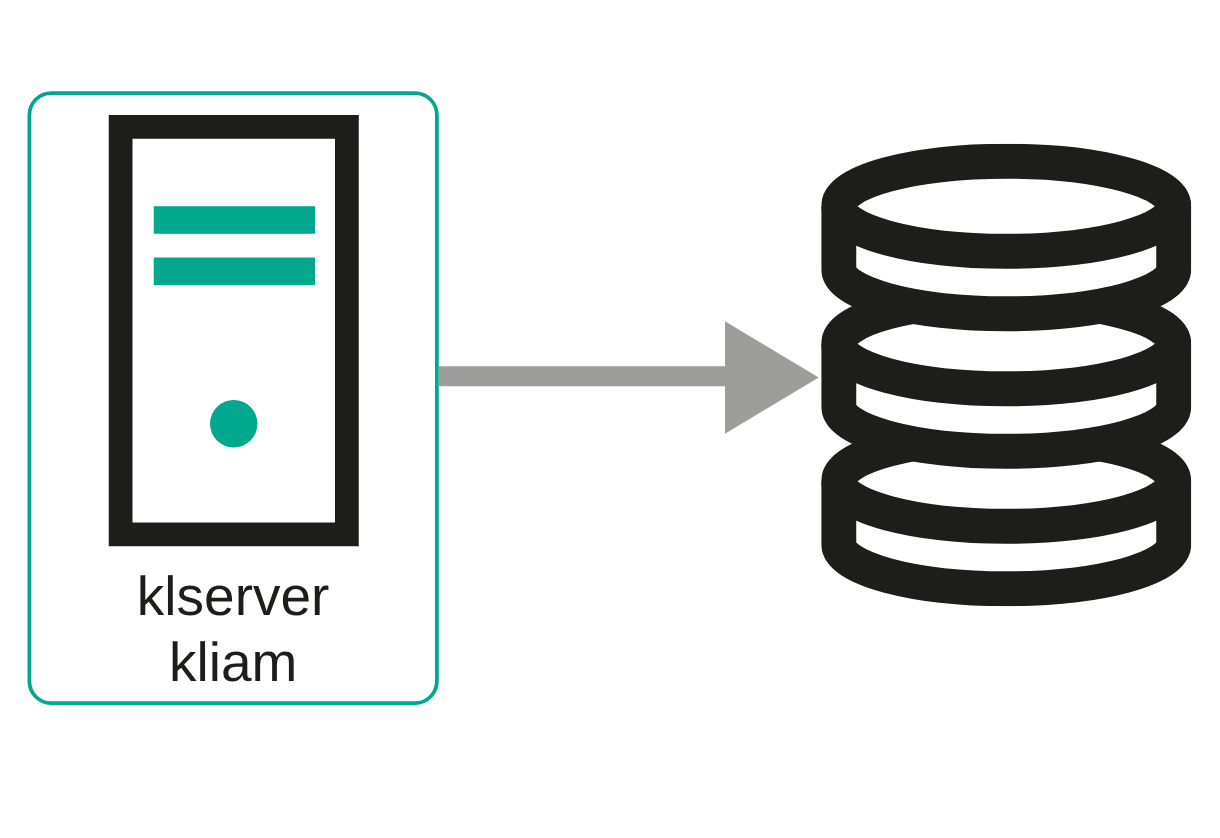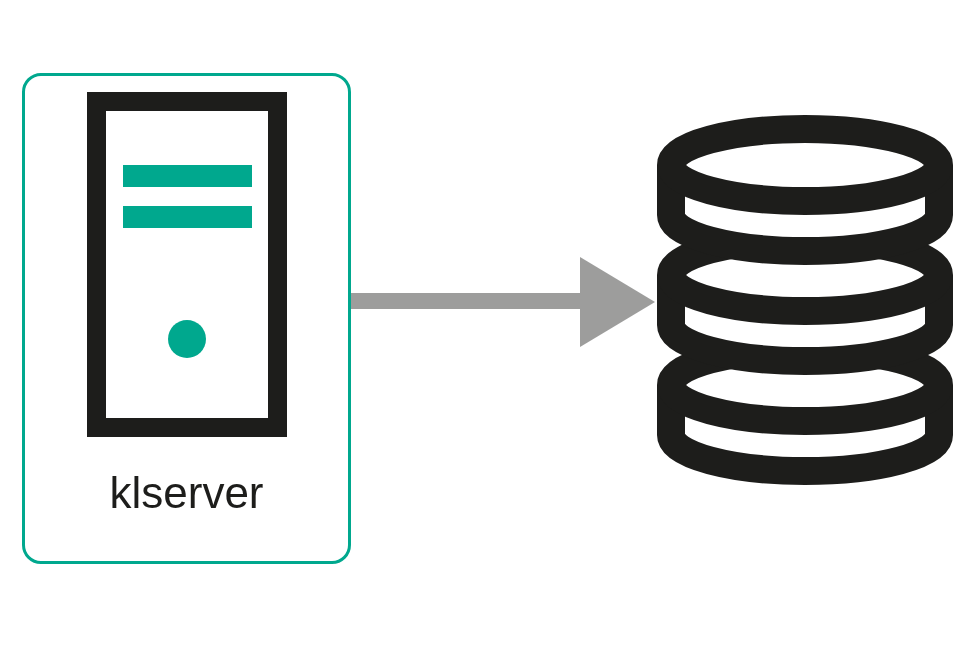--- a/index.html
+++ b/index.html
@@ -40,21 +40,21 @@
     border: 19px solid var(--black, #1d1d1b);
     background: var(--white, #ffffff);
   }
   
   .abs { position: absolute; }
 
   
   .server-label {
     position: absolute;
     left: 22px;
-    top: 466px;
+    top: 451px;
     width: 329px;
     text-align: center;
     font-size: 44px;
     line-height: 53px;
     color: var(--black, #1d1d1b);
     letter-spacing: 0px;
   }
 
   
   .arrow-svg {
@@ -89,20 +89,21 @@
     <div class="abs" style="left:62px; top:16px; width:0; height:0;"></div>
   </div>
 
   <div class="tower"></div>
   <div class="abs bar bar1" style="left:123px; top:165px; width:129px; height:22px; background:var(--teal,#00a88e);"></div>
   <div class="abs bar bar2" style="left:123px; top:206px; width:129px; height:22px; background:var(--teal,#00a88e);"></div>
   <div class="abs" style="left:168px; top:320px; width:38px; height:38px; border-radius:50%; background:var(--teal,#00a88e);"></div>
 
   <div class="server-label">
     <div>klserver</div>
+    <div>kliam</div>
   </div>
 
   <svg class="arrow-svg" viewBox="0 0 304 100" aria-hidden="true">
     <rect class="arrow-shape" x="0" y="41" width="232" height="16"></rect>
     <polygon class="arrow-shape" points="229,5 229,95 304,50"></polygon>
   </svg>
 
   <svg class="db-svg" viewBox="0 0 296 370" aria-hidden="true">
 
     <g>

